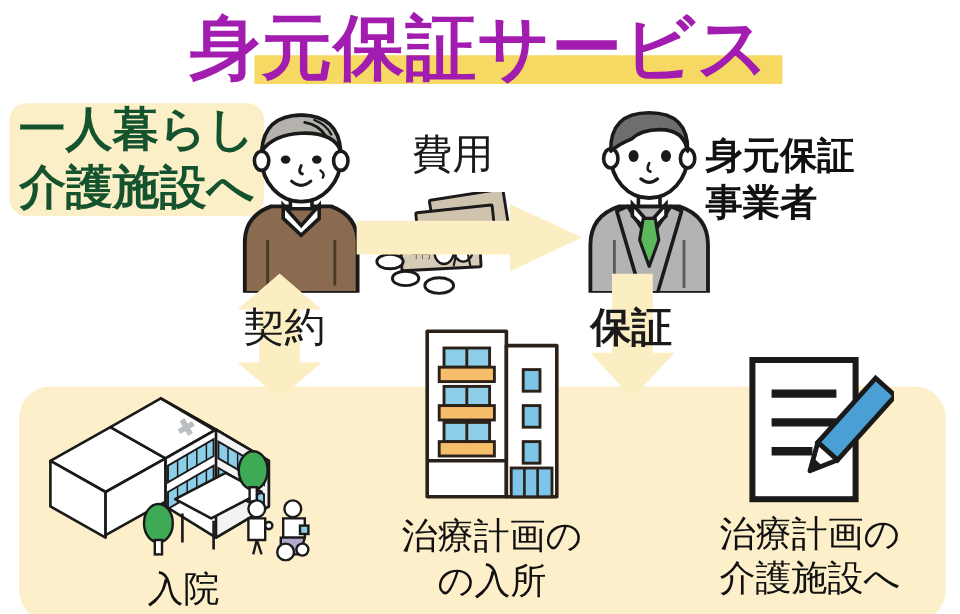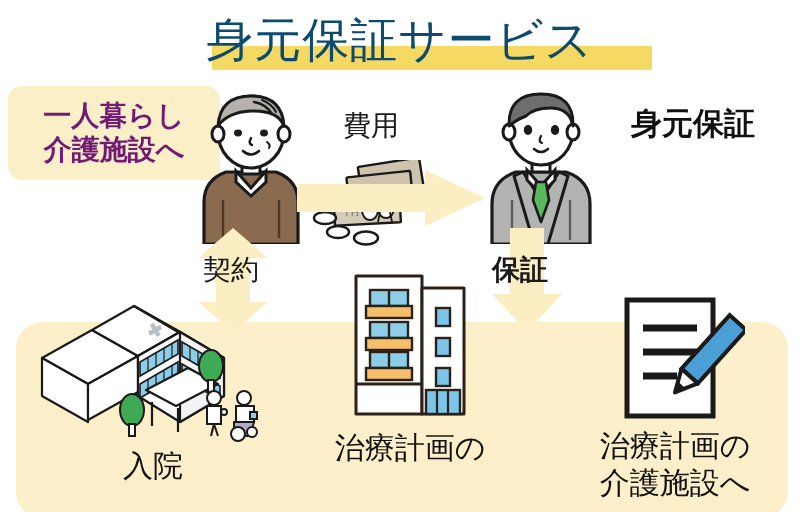--- a/index.html
+++ b/index.html
@@ -16,53 +16,53 @@
   .title-wrap{
     position:absolute;left:0;top:6px;width:800px;height:66px;
     display:flex;align-items:center;justify-content:center;
   }
   .title-hl{
     position:absolute;left:212px;top:40px;width:440px;height:24px;
     background:#f6d963;border-radius:1px;
   }
   .title-text{
     position:relative;
-    font-size:47px;font-weight:normal;color:#0c4a6e;
+    font-size:59px;font-weight:bold;color:#a21caf;
     letter-spacing:1px;line-height:1;
     font-family:"DejaVu Sans","Liberation Sans",sans-serif;
     white-space:nowrap;
   }
 
   
   .bottom-panel{
     position:absolute;left:16px;top:322px;width:772px;height:196px;
     background:#fcefc9;border-radius:26px;
   }
 
   
   .label-box{
     position:absolute;left:8px;top:86px;width:212px;height:94px;
     background:#fbefc8;border-radius:14px;
     display:flex;flex-direction:column;align-items:center;justify-content:center;
   }
   .label-box span{
-    font-size:28px;font-weight:bold;color:#701a75;line-height:1.22;white-space:nowrap;
+    font-size:39px;font-weight:bold;color:#14532d;line-height:1.22;white-space:nowrap;
   }
 
   .right-label{
     position:absolute;left:588px;top:104px;width:210px;height:92px;
-    display:flex;align-items:flex-start;justify-content:center;
+    display:flex;flex-direction:column;align-items:flex-start;justify-content:center;
   }
   .right-label span{
     font-size:31px;font-weight:bold;color:#111;line-height:1.25;white-space:nowrap;
   }
 
   
   .arrow-label{
-    position:absolute;font-size:28px;font-weight:500;color:#1a1a1a;
+    position:absolute;font-size:34px;font-weight:500;color:#1a1a1a;
     white-space:nowrap;line-height:1;
   }
   .lbl-hiyou{left:343px;top:112px;}
   .lbl-keiyaku{left:203px;top:256px;text-align:center;}
   .lbl-hosho{left:492px;top:256px;font-weight:bold;}
 
   
   .arrow-right{
     position:absolute;left:297px;top:170px;width:188px;height:56px;
   }
@@ -82,21 +82,21 @@
   .money{position:absolute;left:312px;top:160px;width:120px;height:90px;}
 
   
   .item{position:absolute;display:flex;flex-direction:column;align-items:center;}
   .item-art{position:relative;}
   .item-cap{
     margin-top:2px;text-align:center;
     font-size:30px;color:#111;line-height:1.2;white-space:nowrap;
     font-weight:400;
   }
-  .item-hospital{left:28px;top:292px;width:250px;}
+  .item-hospital{left:28px;top:318px;width:250px;}
   .item-facility{left:300px;top:266px;width:220px;}
   .item-doc{left:570px;top:296px;width:210px;}
 
   .cap-2line{line-height:1.22;}
 </style>
 </head>
 <body>
 
 <div id="canvas">
 
@@ -196,20 +196,21 @@
       <ellipse cx="73" cy="48" rx="4.2" ry="5" fill="#1a1a1a"></ellipse>
 
       <path d="M59 54 Q56 60 60 61" fill="none" stroke="#1a1a1a" stroke-width="2.2" stroke-linecap="round"></path>
 
       <path d="M52 67 Q59 73 66 67" fill="none" stroke="#1a1a1a" stroke-width="2.6" stroke-linecap="round"></path>
     </svg>
   </div>
 
   <div class="right-label">
     <span>身元保証</span>
+    <span>事業者</span>
   </div>
 
   <div class="arrow-updown">
     <svg viewBox="0 0 70 104" width="70" height="104">
       <path d="M35 0 L70 30 L52 30 L52 74 L70 74 L35 104 L0 74 L18 74 L18 30 L0 30 Z" fill="#fbeec2"></path>
     </svg>
   </div>
   <div class="arrow-label lbl-keiyaku">契約</div>
 
   <div class="arrow-down">
@@ -330,20 +331,21 @@
           <rect x="86" y="124" width="34" height="24"></rect>
         </g>
         <g stroke="#2b2118" stroke-width="2.2">
           <line x1="97" y1="124" x2="97" y2="148"></line>
           <line x1="108" y1="124" x2="108" y2="148"></line>
         </g>
       </svg>
     </div>
     <div class="item-cap cap-2line">
       <div>治療計画の</div>
+      <div>の入所</div>
     </div>
   </div>
 
   <div class="item item-doc">
     <div class="item-art">
       <svg viewBox="0 0 140 126" width="140" height="126">
         <rect x="22" y="4" width="86" height="116" fill="#ffffff" stroke="#1a1a1a" stroke-width="5"></rect>
         <g stroke="#1a1a1a" stroke-width="7" stroke-linecap="butt">
           <line x1="38" y1="32" x2="92" y2="32"></line>
           <line x1="38" y1="56" x2="92" y2="56"></line>

